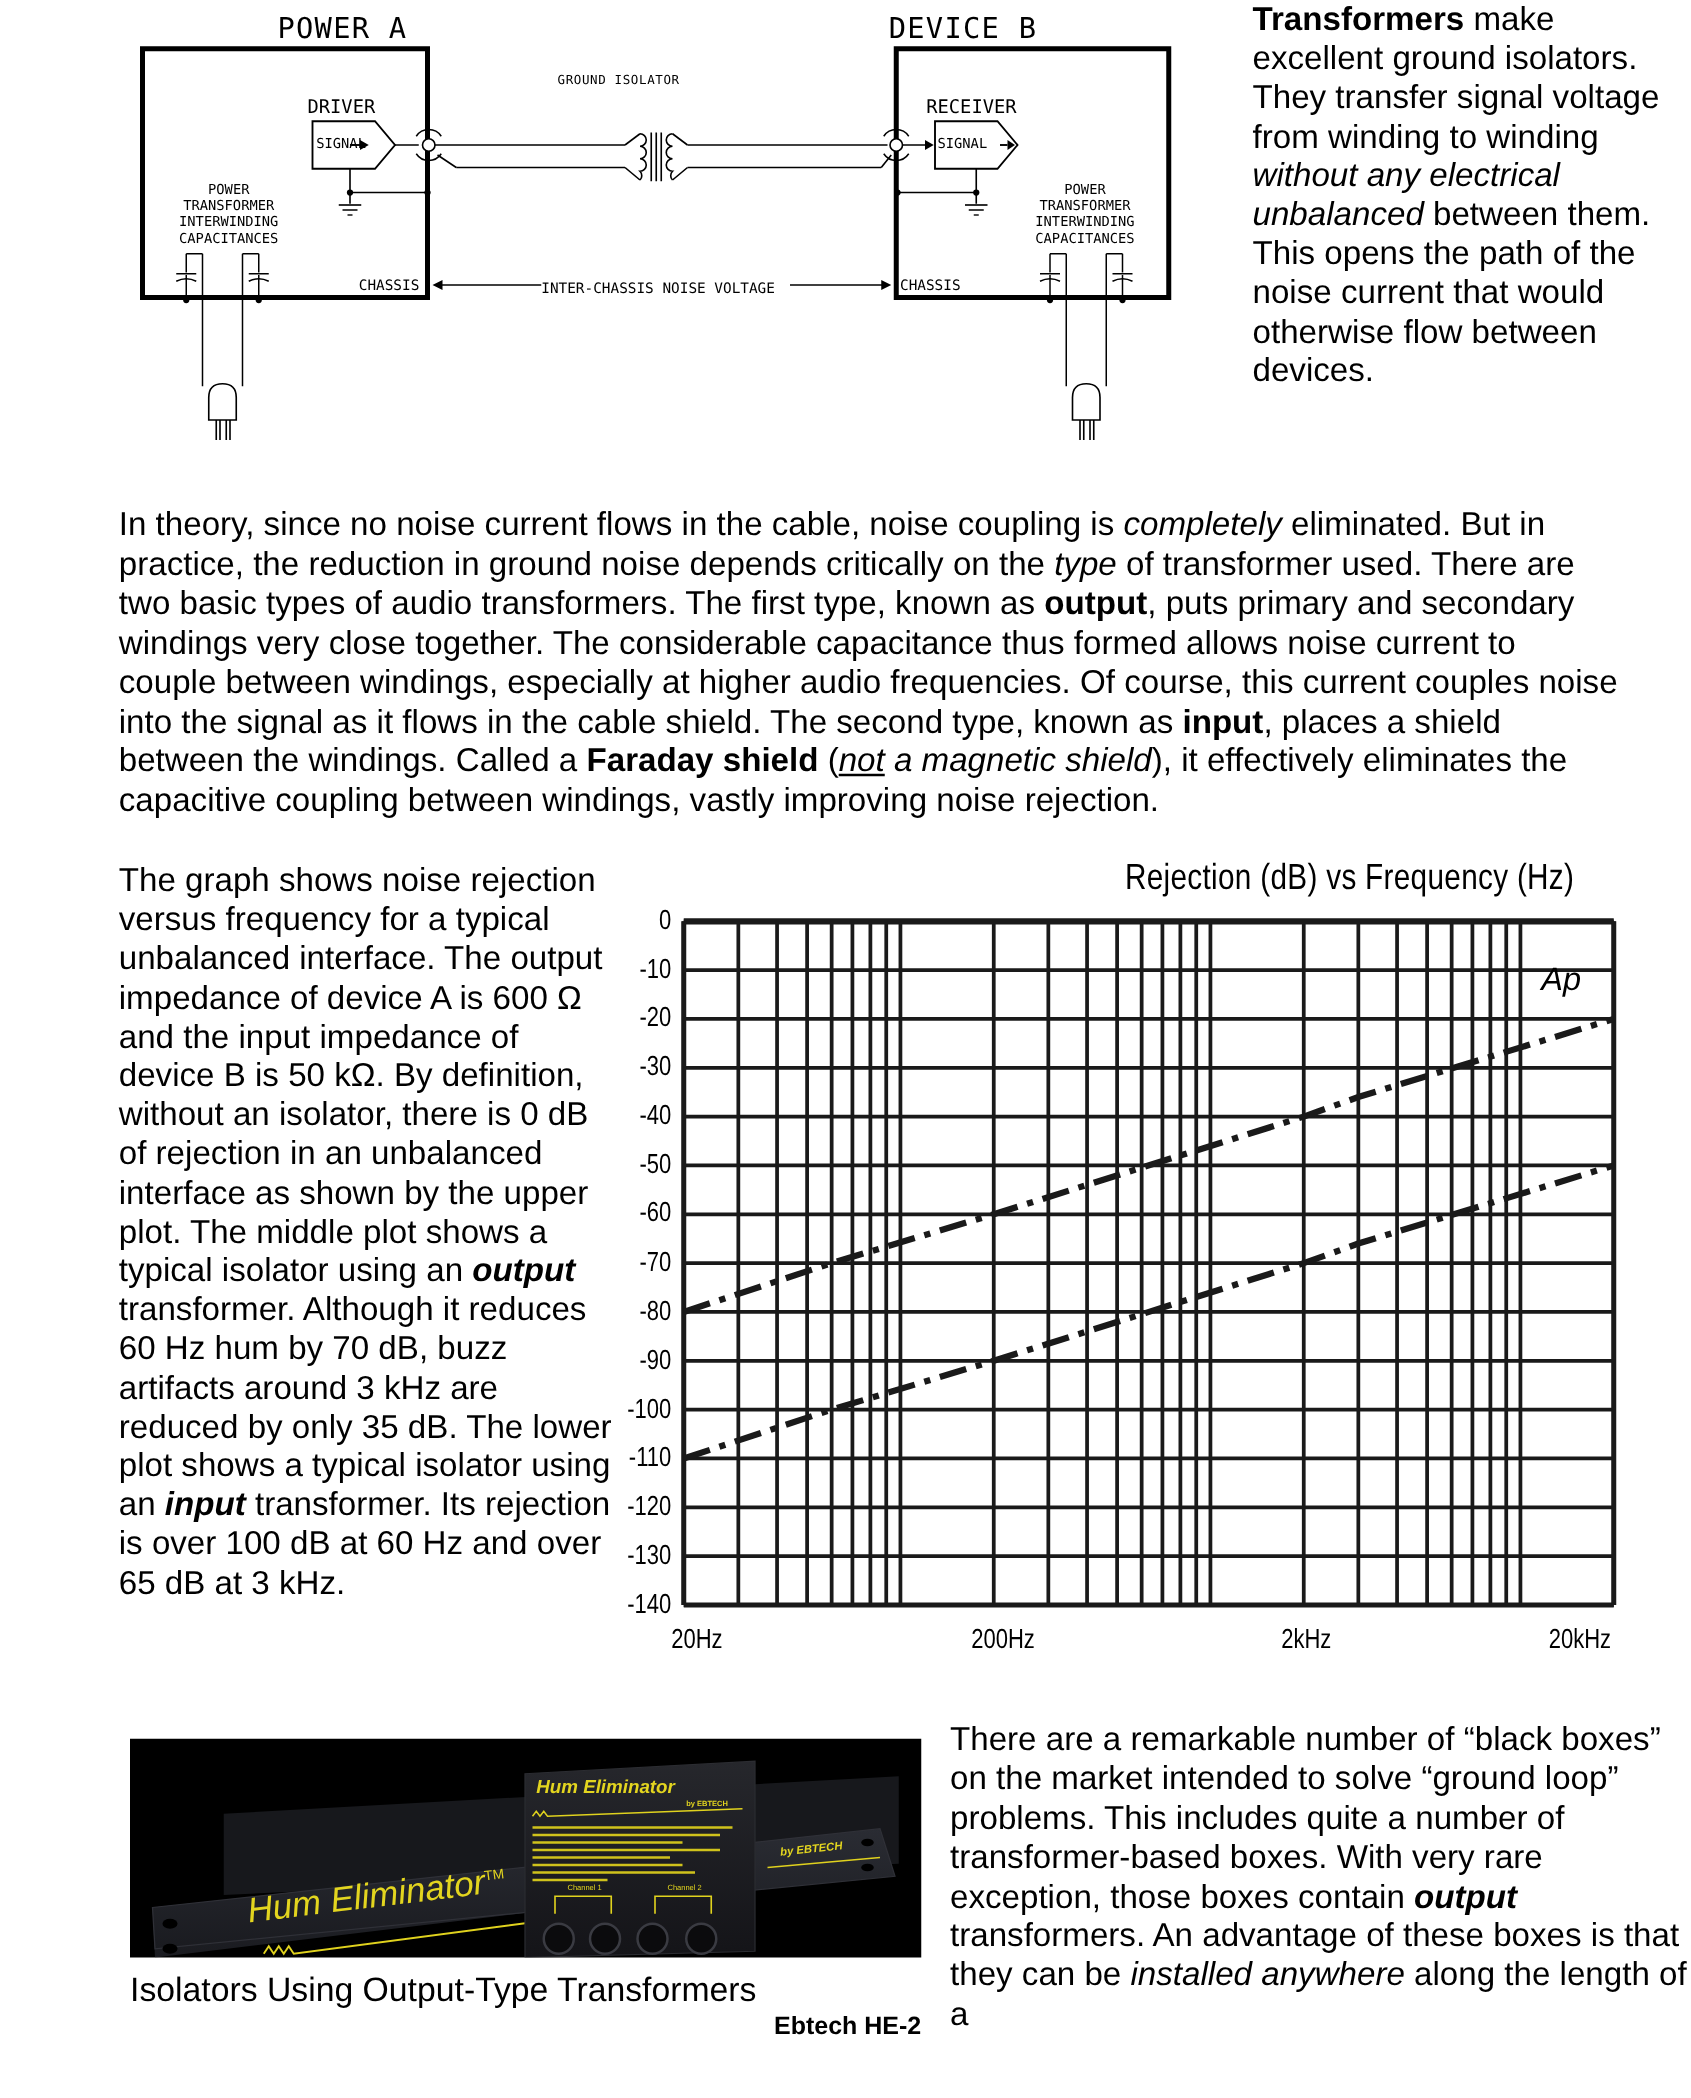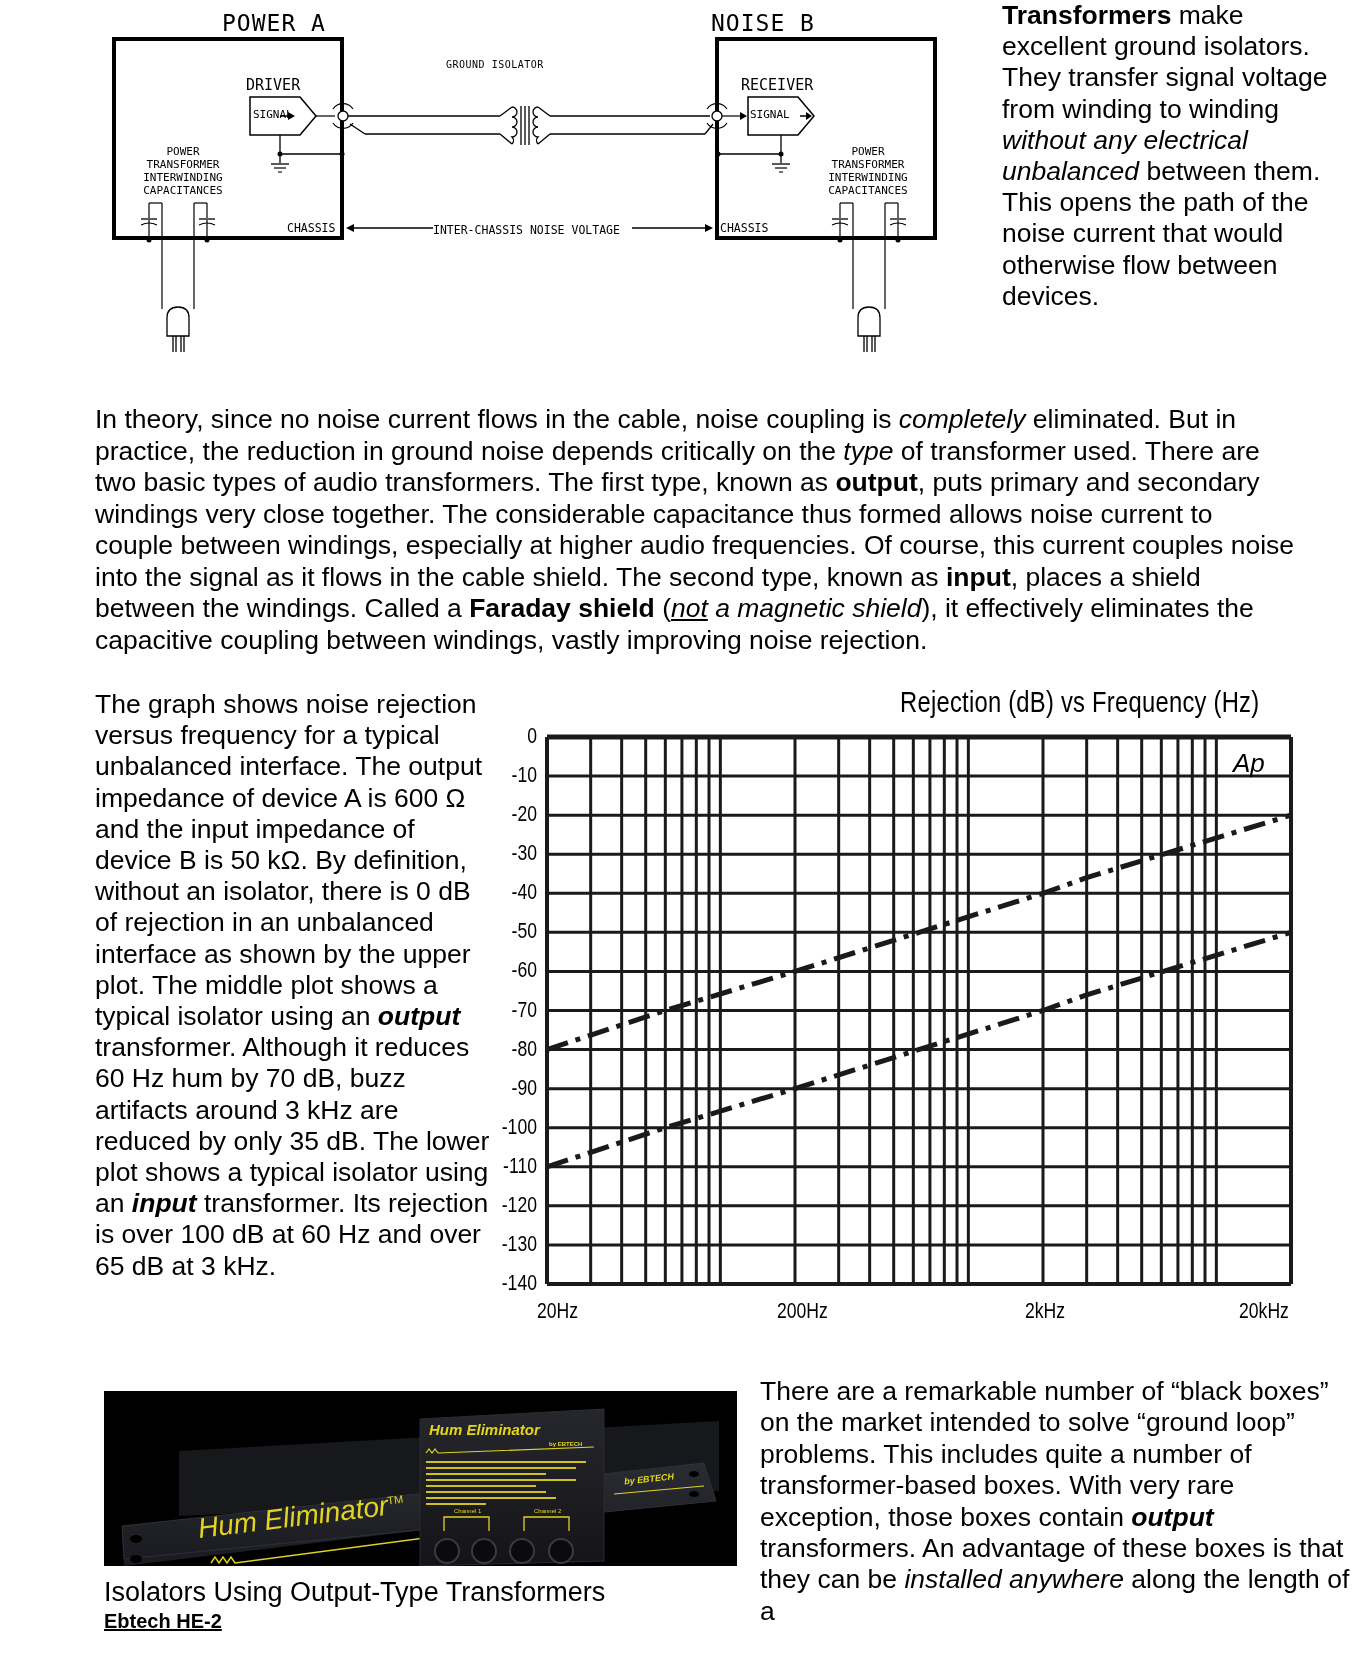--- a/index.html
+++ b/index.html
@@ -8,21 +8,21 @@
   .diagram{left:0;top:0;width:1000px;height:370px;}
   .mono{font-family:"DejaVu Sans Mono","Liberation Mono",monospace;}
   .side-text{left:1002px;top:0px;width:340px;font-size:26.5px;line-height:31.2px;}
   .body-para{left:95px;top:404px;width:1200px;font-size:26.5px;line-height:31.5px;}
   .graph-text{left:95px;top:689px;width:400px;font-size:26.5px;line-height:31.2px;}
   .chart-title{left:900px;top:686px;font-size:29px;font-family:"Liberation Sans",sans-serif;transform:scaleX(0.82);transform-origin:left top;letter-spacing:0.3px;}
   .ytick{position:absolute;font-size:22px;transform:scaleX(0.8);transform-origin:right center;text-align:right;width:60px;}
   .xtick{position:absolute;font-size:22px;transform:scaleX(0.8);transform-origin:left top;}
   .photo{left:104px;top:1391px;width:633px;height:175px;background:#000;overflow:hidden;}
   .caption1{left:104px;top:1577px;width:633px;text-align:left;font-size:27px;}
-  .caption2{left:104px;top:1610px;width:633px;text-align:left;font-size:20px;font-weight:bold;text-decoration:underline;}
+  .caption2{left:104px;top:1610px;width:633px;text-align:right;font-size:20px;font-weight:bold;}
   .right-para{left:760px;top:1376px;width:590px;font-size:26.5px;line-height:31.4px;}
   b{font-weight:bold;}
   i{font-style:italic;}
   u{text-decoration:underline;}
 </style>
 </head>
 <body>
 
 <div class="abs diagram">
   <svg width="1000" height="370" viewBox="0 0 1000 370" xmlns="http://www.w3.org/2000/svg" style="position:absolute;left:0;top:0">
@@ -131,21 +131,21 @@
       <circle cx="898" cy="240" r="2.5" fill="#000"></circle>
       <path d="M858,336 L858,318 Q858,307 869,307 Q880,307 880,318 L880,336 Z" fill="#fff" stroke="#000" stroke-width="1.3"></path>
       <line x1="864" y1="336" x2="864" y2="352" stroke="#000" stroke-width="1.3"></line>
       <line x1="867" y1="336" x2="867" y2="352" stroke="#000" stroke-width="1.3"></line>
       <line x1="872" y1="336" x2="872" y2="352" stroke="#000" stroke-width="1.3"></line>
       <line x1="875" y1="336" x2="875" y2="352" stroke="#000" stroke-width="1.3"></line>
     </g>
   </svg>
 
   <div class="abs mono" style="left:222px;top:10px;font-size:23px;letter-spacing:1px;">POWER A</div>
-  <div class="abs mono" style="left:711px;top:10px;font-size:23px;letter-spacing:1px;">NOISE B</div>
+  <div class="abs mono" style="left:711px;top:10px;font-size:23px;letter-spacing:1px;">DEVICE B</div>
   <div class="abs mono" style="left:246px;top:76px;font-size:15px;">DRIVER</div>
   <div class="abs mono" style="left:741px;top:76px;font-size:15px;">RECEIVER</div>
   <div class="abs mono" style="left:253px;top:108px;font-size:11px;">SIGNAL</div>
   <div class="abs mono" style="left:750px;top:108px;font-size:11px;">SIGNAL</div>
   <div class="abs mono" style="left:446px;top:59px;font-size:10px;letter-spacing:0.5px;">GROUND ISOLATOR</div>
   <div class="abs mono" style="left:133px;top:145px;width:100px;text-align:center;font-size:11px;line-height:13px;">
     <div>POWER</div>
     <div>TRANSFORMER</div>
     <div>INTERWINDING</div>
     <div>CAPACITANCES</div>
@@ -236,21 +236,21 @@
       <div class="ytick" style="left: 477px; top: 1191.86px;">-120</div>
       <div class="ytick" style="left: 477px; top: 1230.93px;">-130</div>
       <div class="ytick" style="left: 477px; top: 1270px;">-140</div>
     </div>
   <div id="xticks">
       <div class="xtick" style="left: 537px; top: 1298px;">20Hz</div>
       <div class="xtick" style="left: 777px; top: 1298px;">200Hz</div>
       <div class="xtick" style="left: 1025px; top: 1298px;">2kHz</div>
       <div class="xtick" style="left: 1239px; top: 1298px;">20kHz</div>
     </div>
-  <div class="abs" style="left:1233px;top:748px;font-size:26px;font-style:italic;">Ap</div>
+  <div class="abs" style="left:1233px;top:768px;font-size:26px;font-style:italic;">Ap</div>
 </div>
 
 <div class="abs photo">
   <svg width="633" height="175" viewBox="0 0 633 175" style="position:absolute;left:0;top:0">
     <defs>
       <linearGradient id="rackG" x1="0" y1="0" x2="0" y2="1">
         <stop offset="0" stop-color="#2a2c33"></stop>
         <stop offset="1" stop-color="#1a1b20"></stop>
       </linearGradient>
       <linearGradient id="boxG" x1="0" y1="0" x2="0" y2="1">

